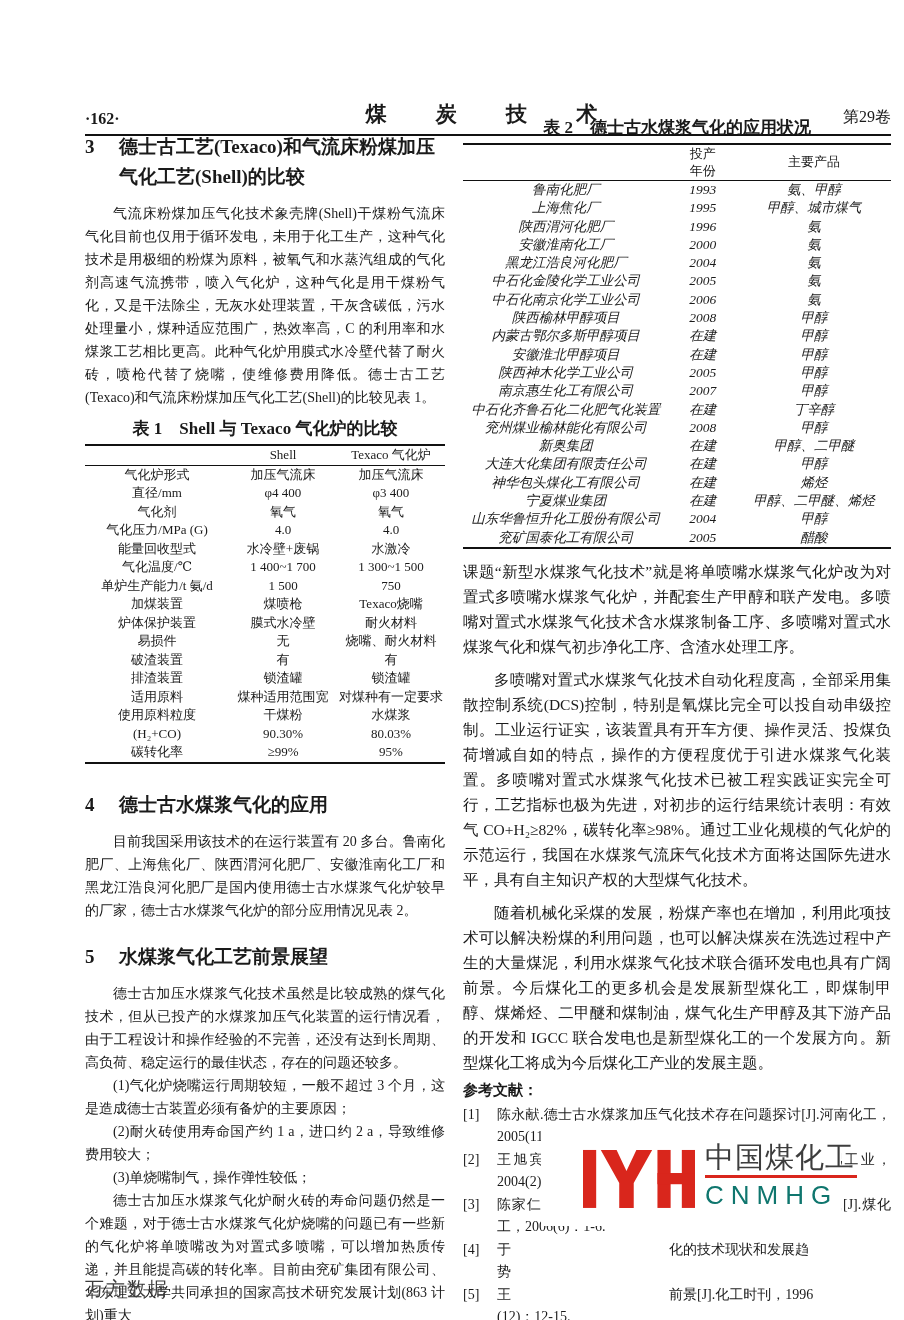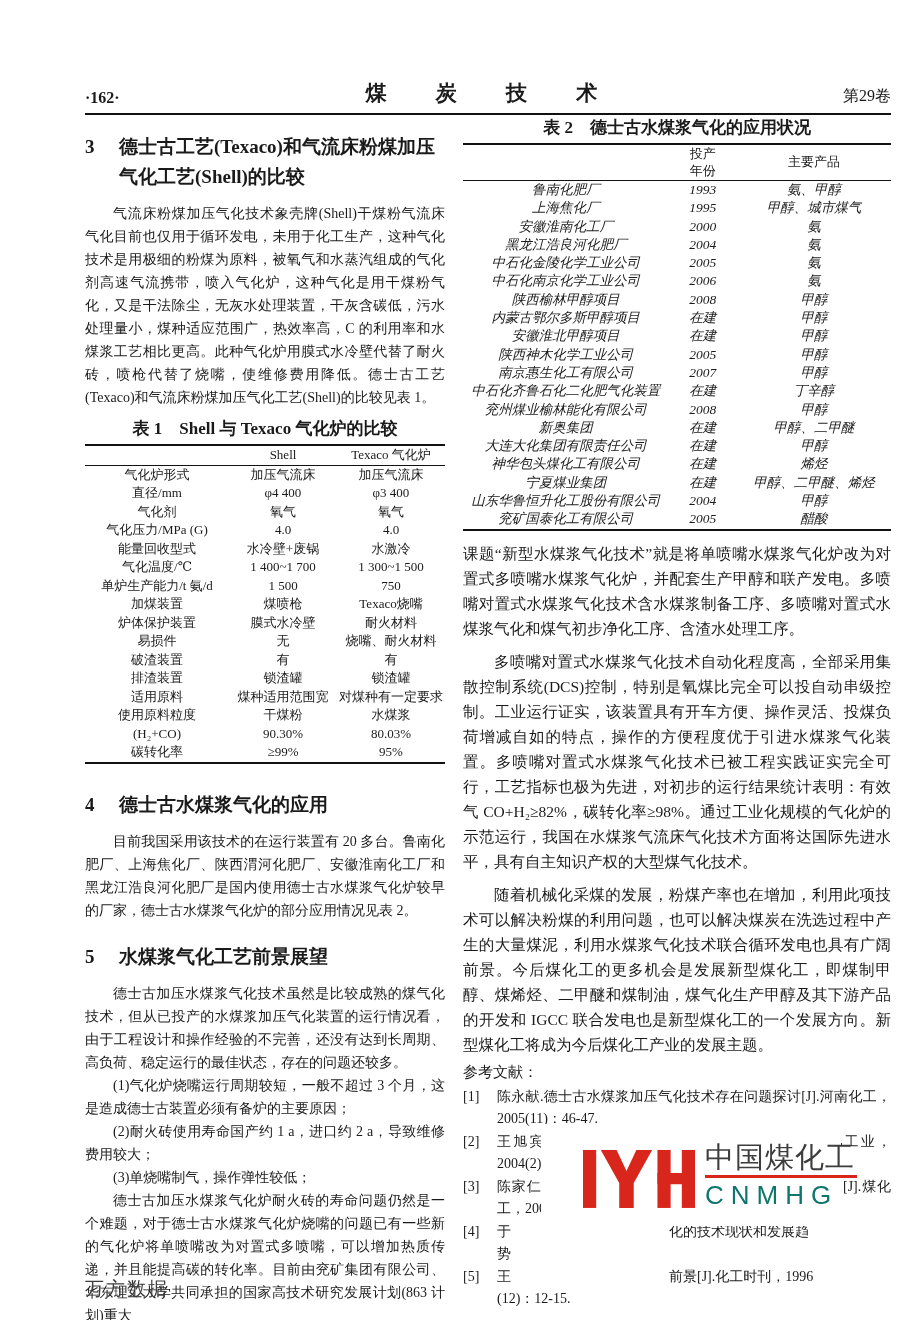--- a/index.html
+++ b/index.html
@@ -4,21 +4,21 @@
 <style>
   * { margin:0; padding:0; box-sizing:border-box; }
   html,body { background:#e8e8e8; }
   .page {
     position:relative; width:904px; height:1320px; margin:0 auto;
     background:#ffffff; color:#1a1a1a; overflow:hidden;
     font-family:"Liberation Serif","DejaVu Serif",serif;
   }
   
   .page-header {
-    position:absolute; left:85px; top:79px; width:806px;
+    position:absolute; left:85px; top:100px; width:806px;
     display:flex; align-items:flex-end; justify-content:space-between;
     border-bottom:2.5px solid #111; padding-bottom:6px;
     font-size:16px; font-weight:bold;
   }
   .journal-title { letter-spacing:22px; font-size:21px; padding-left:22px; }
   .volume { font-weight:normal; font-size:16px; }
   
   .col-left  { position:absolute; left:85px;  top:116px; width:360px; }
   .col-right { position:absolute; left:463px; top:116px; width:428px; }
   
@@ -32,21 +32,21 @@
   .tbl-caption { text-align:center; font-weight:bold; font-size:17px; margin:8px 0 4px 0; }
   table.sci { width:100%; border-collapse:collapse; border-top:2px solid #111; border-bottom:2px solid #111; }
   table.sci thead tr { border-bottom:1.5px solid #111; }
   table.sci th, table.sci td { font-size:13px; line-height:16.5px; text-align:center; font-weight:normal; padding:1px 2px; }
   table.sci th { white-space:pre-line; }
   #table1 col.c0 { width:40%; } #table1 col.c1 { width:30%; } #table1 col.c2 { width:30%; }
   #table2 col.c0 { width:48%; } #table2 col.c1 { width:16%; } #table2 col.c2 { width:36%; }
   #table2 td { font-size:13.5px; line-height:16.3px;font-style:italic; }
   .tbl-gap { height:10px; }
   
-  .refs-heading { font-size:15px; font-weight:normal; margin:6px 0 4px 0; }
+  .refs-heading { font-size:15px; font-weight:bold; margin:6px 0 4px 0; }
   .ref-item { display:flex; font-size:14px; line-height:22.5px; text-align:justify; }
   .ref-num { flex:none; width:34px; }
   .ref-text { flex:1; }
   .gap { display:inline-block; width:158px; }
   
   .watermark {
     position:absolute; left:541px; top:1124px; width:300px; height:102px;
     background:#ffffff; display:flex; align-items:center; z-index:5;padding-left:42px;
   }
   .wm-logo { flex:none; width:112px; height:92px; }
@@ -218,20 +218,25 @@
             <td>鲁南化肥厂</td>
             <td>1993</td>
             <td>氨、甲醇</td>
           </tr>
           <tr>
             <td>上海焦化厂</td>
             <td>1995</td>
             <td>甲醇、城市煤气</td>
           </tr>
           <tr>
+            <td>陕西渭河化肥厂</td>
+            <td>1996</td>
+            <td>氨</td>
+          </tr>
+          <tr>
             <td>安徽淮南化工厂</td>
             <td>2000</td>
             <td>氨</td>
           </tr>
           <tr>
             <td>黑龙江浩良河化肥厂</td>
             <td>2004</td>
             <td>氨</td>
           </tr>
           <tr>

